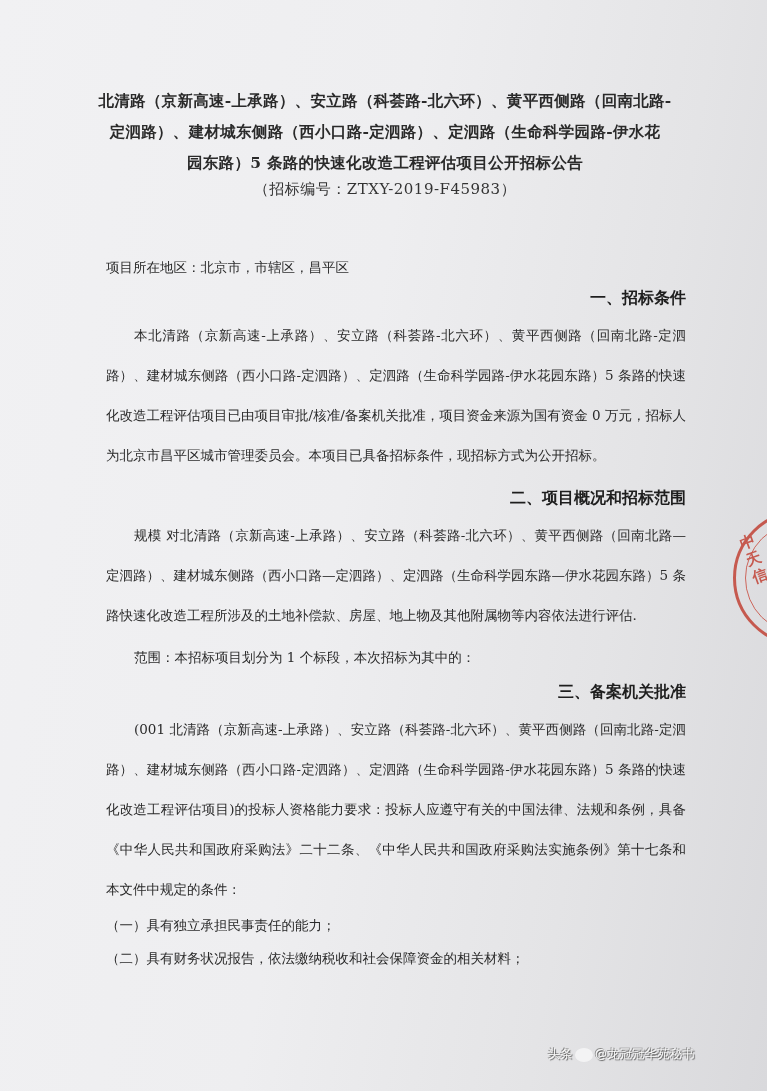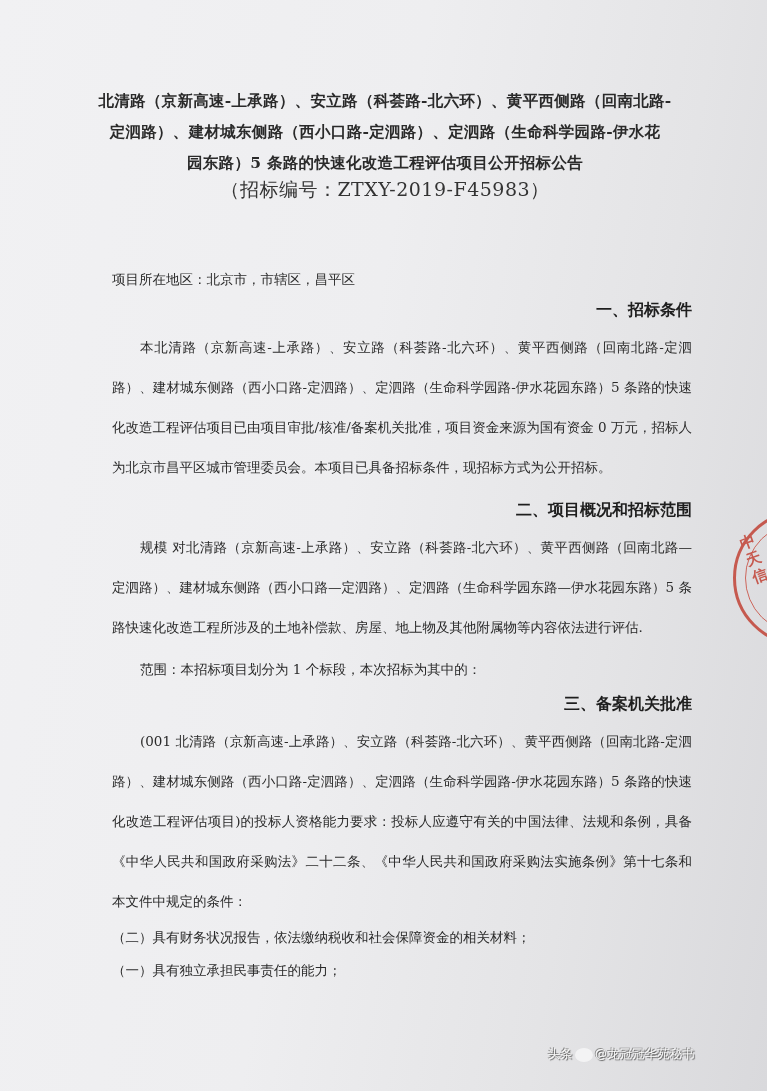--- a/index.html
+++ b/index.html
@@ -6,22 +6,22 @@
     body {
       width: 767px; height: 1091px; overflow: hidden;
       background: linear-gradient(100deg, #f1f1f3 0%, #eeeef0 45%, #e4e4e6 75%, #d9d9dc 100%);
       position: relative;
       font-family: "DejaVu Serif", "Liberation Serif", serif;
       color: #222;
     }
     .page { position: absolute; left: 0; top: 0; width: 767px; height: 794px; }
     .title-block { position: absolute; left: 80px; top: 85px; width: 610px; text-align: center; }
     .title-line { font-size: 15.5px; line-height: 31px; font-weight: bold; color: #2a2a2a; letter-spacing: 0.3px; white-space: nowrap; }
-    .code-line { font-size: 19px; line-height: 26px; color: #333; letter-spacing: 0.5px; margin-top: -2px; }
-    .body { position: absolute; left: 112px; top: 255px; width: 580px; margin-top: 12px; }
+    .code-line { font-size: 15px; line-height: 26px; color: #333; letter-spacing: 0.5px; margin-top: -2px; }
+    .body { position: absolute; left: 106px; top: 255px; width: 580px; }
     .region { font-size: 13.5px; line-height: 24px; color: #2c2c2c; margin-bottom: 6px; }
     .section-heading { font-family: "DejaVu Sans", "Liberation Sans", sans-serif; font-weight: bold; font-size: 16px; line-height: 26px; color: #1e1e1e; margin: 0 0 4px 0; text-align: right; }
     .para { font-size: 13.5px; line-height: 40px; color: #2a2a2a; text-align: justify; margin: 0; }
     .para.indent { text-indent: 28px; }
     .para + .para { margin-top: 2px; }
     .sec1 { margin-bottom: 10px; }
     .sec2 { margin-bottom: 2px; }
     .item { font-size: 13.5px; line-height: 33px; color: #2a2a2a; margin: 0; }
     .stamp {
       position: absolute; left: 733px; top: 510px; width: 130px; height: 130px;
@@ -69,22 +69,22 @@
 
     <div class="section sec2">
       <div class="section-heading">二、项目概况和招标范围</div>
       <p class="para indent">规模 对北清路（京新高速-上承路）、安立路（科荟路-北六环）、黄平西侧路（回南北路—定泗路）、建材城东侧路（西小口路—定泗路）、定泗路（生命科学园东路—伊水花园东路）5 条路快速化改造工程所涉及的土地补偿款、房屋、地上物及其他附属物等内容依法进行评估.</p>
       <p class="para indent">范围：本招标项目划分为 1 个标段，本次招标为其中的：</p>
     </div>
 
     <div class="section sec3">
       <div class="section-heading">三、备案机关批准</div>
       <p class="para indent">(001 北清路（京新高速-上承路）、安立路（科荟路-北六环）、黄平西侧路（回南北路-定泗路）、建材城东侧路（西小口路-定泗路）、定泗路（生命科学园路-伊水花园东路）5 条路的快速化改造工程评估项目)的投标人资格能力要求：投标人应遵守有关的中国法律、法规和条例，具备《中华人民共和国政府采购法》二十二条、《中华人民共和国政府采购法实施条例》第十七条和本文件中规定的条件：</p>
+      <p class="item">（一）具有独立承担民事责任的能力；</p>
       <p class="item">（二）具有财务状况报告，依法缴纳税收和社会保障资金的相关材料；</p>
-      <p class="item">（一）具有独立承担民事责任的能力；</p>
     </div>
   </div>
 
   <div class="stamp">
     <div class="stamp-inner"></div>
     <div class="stamp-text">中天信</div>
   </div>
 
   <div class="watermark">
     <span>头条</span><span class="wm-icon"></span><span>@龙冠冠华苑秘书</span>

